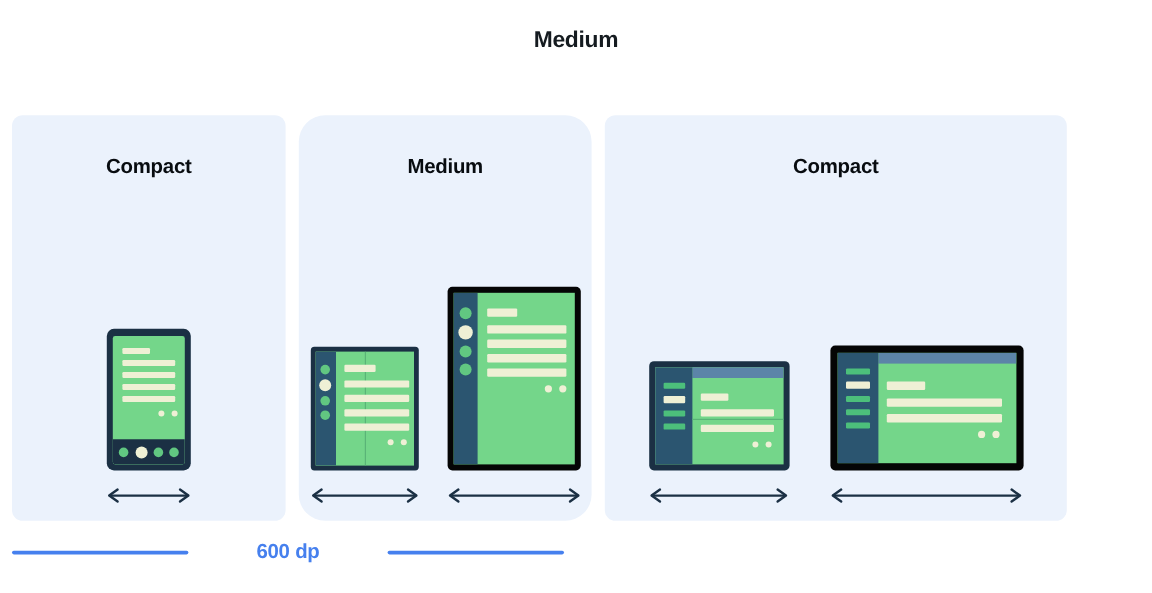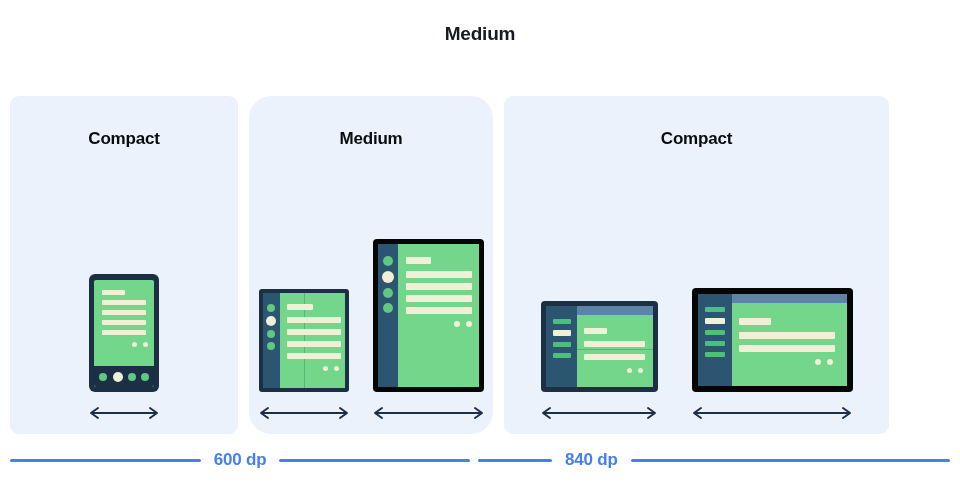--- a/index.html
+++ b/index.html
@@ -185,20 +185,21 @@
     bottom: 0;
     width: 960px;
     height: 58px;
   }
   .measure-row {
     position: absolute;
     top: 14px;
     display: flex;
     align-items: center;
     height: 20px;
+    gap: 44px;
   }
   .rule {
     height: 3px;
     background: #4680ee;
     border-radius: 2px;
   }
   .measure-label {
     font-size: 17px;
     font-weight: bold;
     color: #4680ee;
@@ -391,19 +392,14 @@
 </div>
 
 <div class="measures">
 
   <div class="measure-row" style="left:10px; width:460px;">
     <div class="rule" style="flex:1;"></div>
     <div class="measure-label">600 dp</div>
     <div class="rule" style="flex:1;"></div>
   </div>
 
-  <div class="measure-row" style="left:478px; width:472px;">
-    <div class="rule" style="width:74px;"></div>
-    <div class="measure-label">840 dp</div>
-    <div class="rule" style="flex:1;"></div>
-  </div>
 
 </div>
 
 </body></html>

